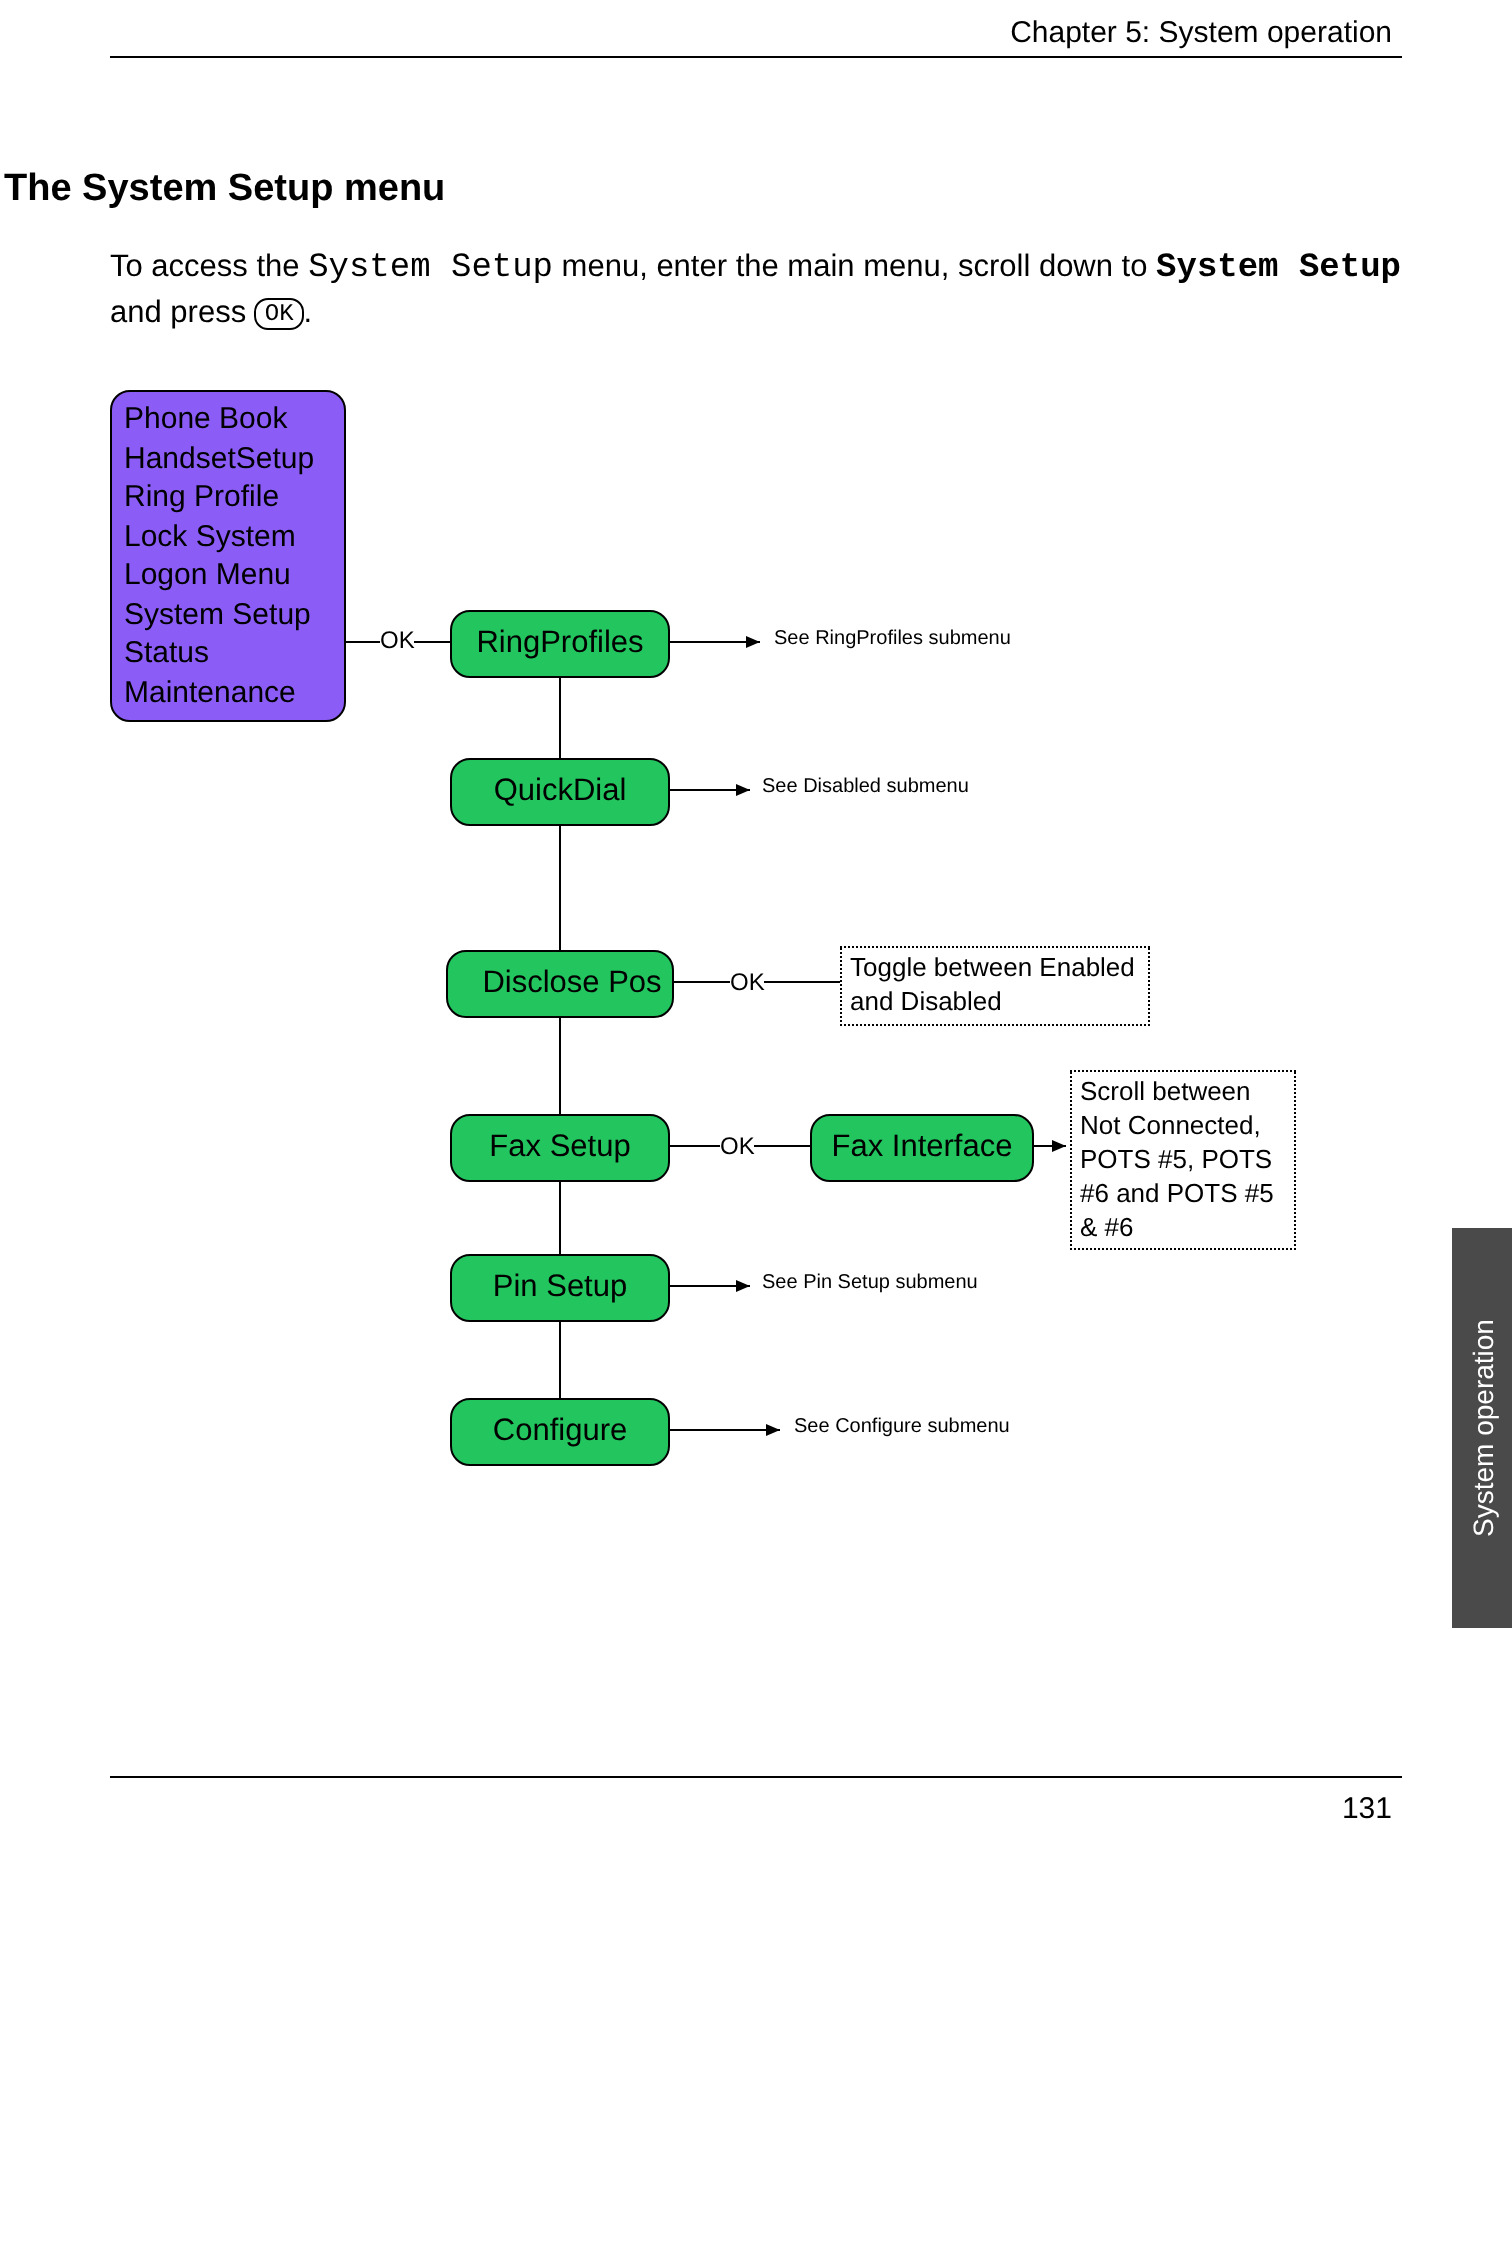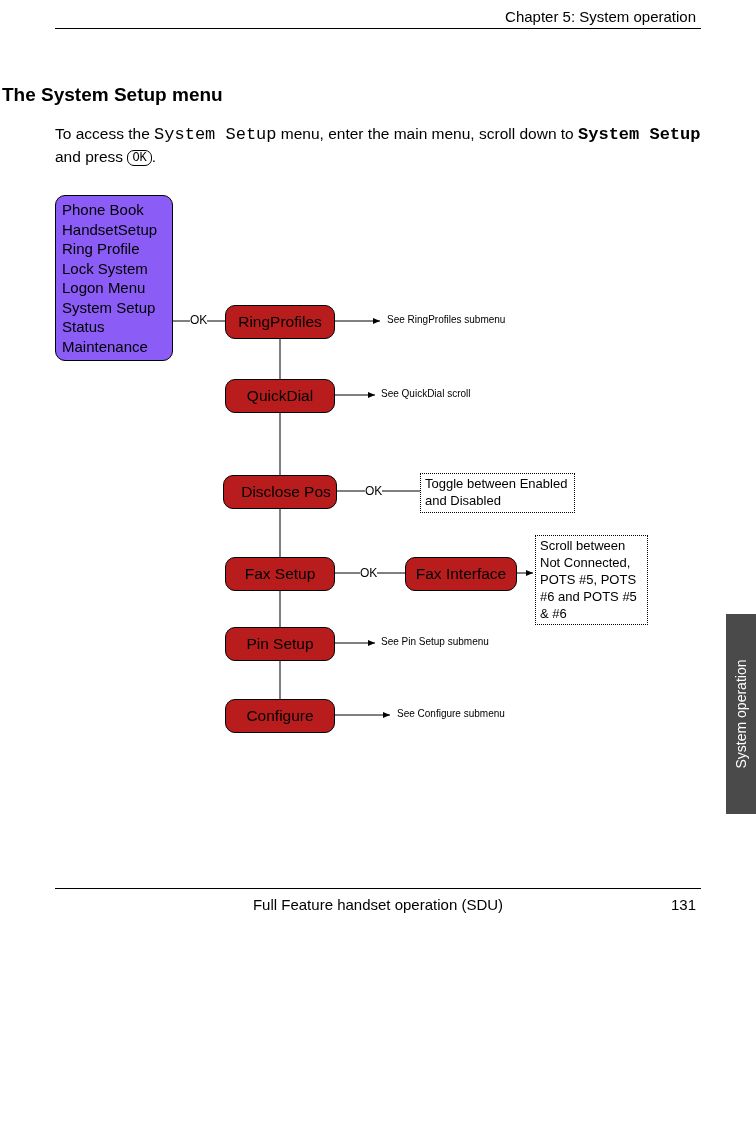--- a/index.html
+++ b/index.html
@@ -73,21 +73,21 @@
     font-family: Verdana, sans-serif;
     font-size: 15px;
     line-height: 1.3;
     padding: 4px 6px;
     box-sizing: border-box;
   }
   .nodebox {
     position: absolute;
     border: 1px solid #000;
     border-radius: 10px;
-    background: #b91c1c;
+    background: #22c55e;
     font-family: Verdana, sans-serif;
     font-size: 15.5px;
     text-align: center;
     box-sizing: border-box;
     display: flex;
     align-items: center;
     justify-content: center;
   }
   .dashbox {
     position: absolute;
@@ -210,21 +210,21 @@
       <div>Status</div>
       <div>Maintenance</div>
     </div>
 
     <div class="ok-label" style="left:135px; top:118px;">OK</div>
 
     <div class="nodebox" style="left:170px; top:110px; width:110px; height:34px;">RingProfiles</div>
     <div class="note" style="left:332px; top:119px;">See RingProfiles submenu</div>
 
     <div class="nodebox" style="left:170px; top:184px; width:110px; height:34px;">QuickDial</div>
-    <div class="note" style="left:326px; top:193px;">See QuickDial scroll</div>
+    <div class="note" style="left:326px; top:193px;">See Disabled submenu</div>
 
     <div class="nodebox" style="left:168px; top:280px; width:114px; height:34px;padding-left:12px;">Disclose Pos</div>
     <div class="ok-label" style="left:310px; top:289px;">OK</div>
     <div class="dashbox" style="left:365px; top:278px; width:155px;">Toggle between Enabled and Disabled</div>
 
     <div class="nodebox" style="left:170px; top:362px; width:110px; height:34px;">Fax Setup</div>
     <div class="ok-label" style="left:305px; top:371px;">OK</div>
     <div class="nodebox" style="left:350px; top:362px; width:112px; height:34px;">Fax Interface</div>
     <div class="dashbox" style="left:480px; top:340px; width:113px;">Scroll between Not Connected, POTS #5, POTS #6 and POTS #5 &amp; #6</div>
 
@@ -234,15 +234,14 @@
     <div class="nodebox" style="left:170px; top:504px; width:110px; height:34px;">Configure</div>
     <div class="note" style="left:342px; top:513px;">See Configure submenu</div>
 
   </div>
 
   <div class="side-tab">
     <span>System operation</span>
   </div>
 
   <div class="footer-line"></div>
-  <div class="footer-text">Full Feature handset operation (SDU)</div>
   <div class="page-num">131</div>
 </div>
 
 </body></html>

